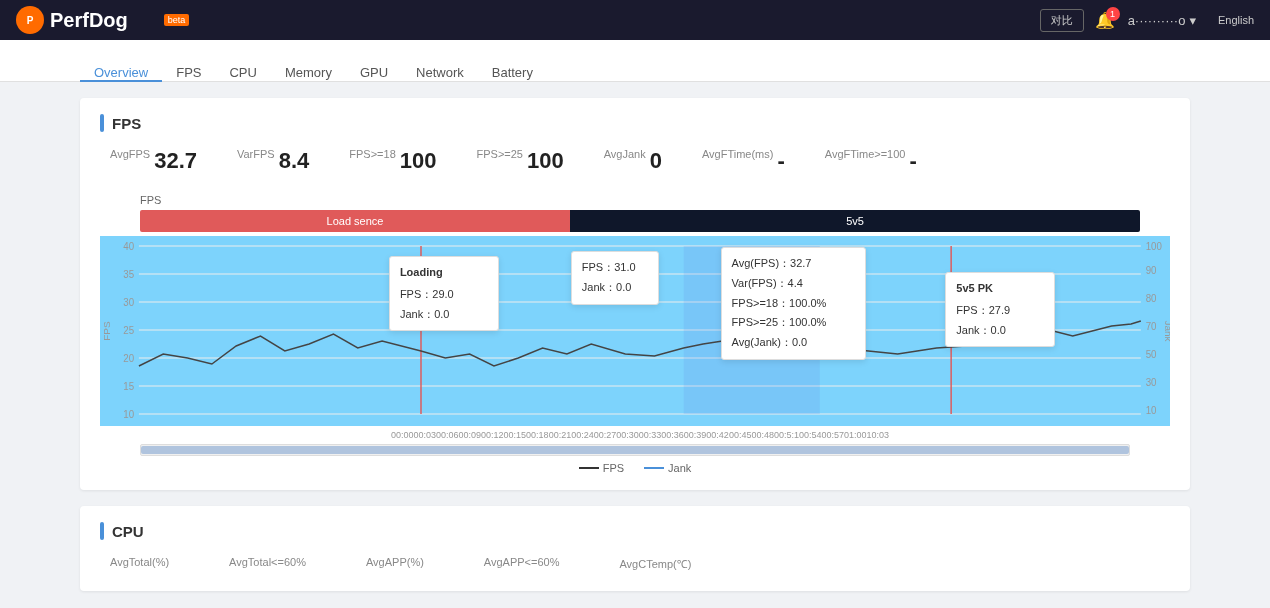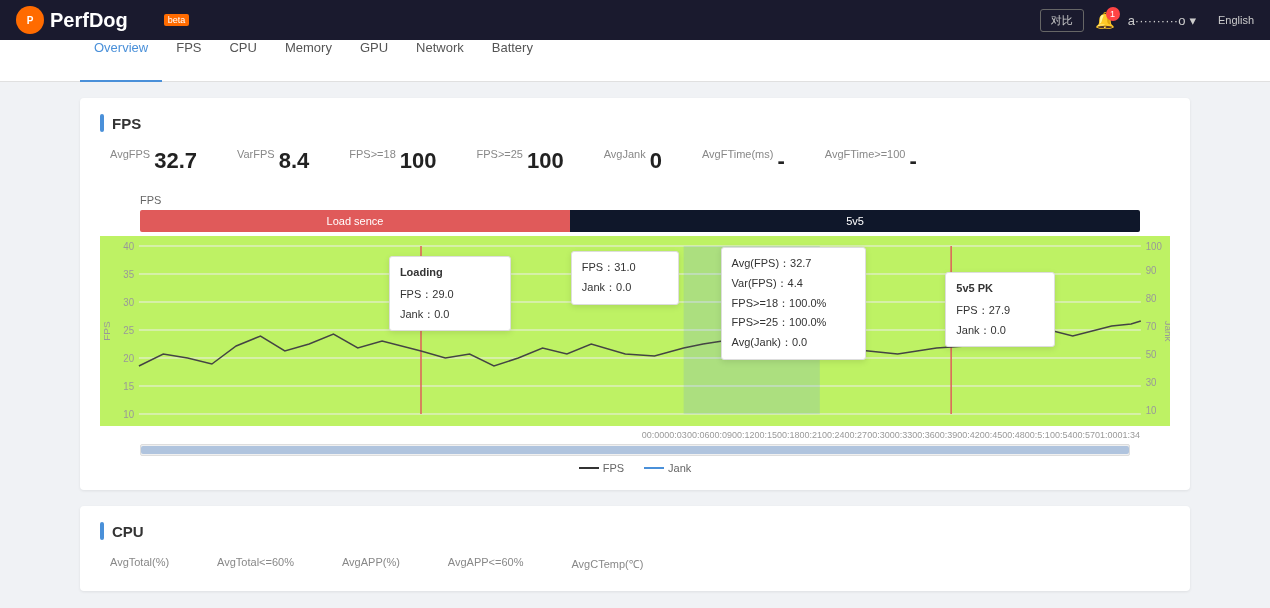--- a/index.html
+++ b/index.html
@@ -32,21 +32,21 @@
       border-bottom: 1px solid #e0e0e0;
       padding: 0 80px;
       display: flex;
       align-items: center;
       height: 42px;
     }
     .nav-item {
       padding: 0 14px;
       height: 42px;
       display: flex;
-      align-items: flex-start;
+      align-items: flex-end;
       cursor: pointer;
       font-size: 13px;
       color: #555;
       border-bottom: 2px solid transparent;
     }
     .nav-item.active {
       color: #4a90d9;
       border-bottom: 2px solid #4a90d9;
       font-weight: 500;
     }
@@ -95,21 +95,21 @@
     
     .scene-bar { display: flex; height: 22px; margin-bottom: 4px; border-radius: 2px; overflow: hidden; }
     .scene-segment { display: flex; align-items: center; justify-content: center; font-size: 11px; color: white; font-weight: 500; }
     .scene-load { background: #e05a5a; flex: 0.43; }
     .scene-5v5 { background: #0f172a; flex: 0.57; }
 
     
     .chart-wrapper {
       position: relative;
       height: 180px;
-      background: #bef264;
+      background: #7dd3fc;
     }
 
     
     .tooltip-box {
       position: absolute;
       background: white;
       border: 1px solid #ddd;
       border-radius: 3px;
       padding: 6px 10px;
       font-size: 11px;
@@ -145,21 +145,21 @@
       top: 1px;
       bottom: 1px;
       width: 100%;
       background: #b0c4de;
       border-radius: 2px;
     }
 
     
     .cpu-stats-row {
       display: flex;
-      gap: 48px;
+      gap: 60px;
       padding-left: 10px;
     }
 
     
     .highlight-rect {
       fill: rgba(100, 149, 237, 0.2);
       stroke: none;
     }
   </style>
 </head>
@@ -335,47 +335,47 @@
             960,100
             980,95
             1000,100
             1020,95
             1040,90
             1060,88
             1070,85
           "></polyline>
       </svg>
 
-      <div class="tooltip-box" style="left:27%; top:20px; width:122px;">
+      <div class="tooltip-box" style="left:27%; top:20px; width:110px;">
         <div class="tooltip-title">Loading</div>
         <div>FPS：29.0</div>
         <div>Jank：0.0</div>
       </div>
 
-      <div class="tooltip-box" style="left:44%; top:15px; width:108px;">
+      <div class="tooltip-box" style="left:44%; top:15px; width:88px;">
         <div>FPS：31.0</div>
         <div>Jank：0.0</div>
       </div>
 
       <div class="tooltip-box" style="left:58%; top:11px; width:145px;">
         <div>Avg(FPS)：32.7</div>
         <div>Var(FPS)：4.4</div>
         <div>FPS&gt;=18：100.0%</div>
         <div>FPS&gt;=25：100.0%</div>
         <div>Avg(Jank)：0.0</div>
       </div>
 
       <div class="tooltip-box" style="left:79%; top:20px; width:110px;margin-top:16px;">
         <div class="tooltip-title">5v5 PK</div>
         <div>FPS：27.9</div>
         <div>Jank：0.0</div>
       </div>
     </div>
 
-    <div class="x-axis" style="padding-left:40px; padding-right:30px; font-size:9px; color:#999; display:flex; justify-content:flex-end; margin-top:2px;">
+    <div class="x-axis" style="padding-left:40px; padding-right:30px; font-size:9px; color:#999; display:flex; justify-content:center; margin-top:2px;">
       <span>00:00</span>
       <span>00:03</span>
       <span>00:06</span>
       <span>00:09</span>
       <span>00:12</span>
       <span>00:15</span>
       <span>00:18</span>
       <span>00:21</span>
       <span>00:24</span>
       <span>00:27</span>
@@ -383,21 +383,21 @@
       <span>00:33</span>
       <span>00:36</span>
       <span>00:39</span>
       <span>00:42</span>
       <span>00:45</span>
       <span>00:48</span>
       <span>00:5:1</span>
       <span>00:54</span>
       <span>00:57</span>
       <span>01:00</span>
-      <span>01:34</span>
+      <span>10:03</span>
     </div>
 
     <div class="scrollbar-area" style="margin: 4px 40px 4px 40px;">
       <div class="scrollbar-thumb"></div>
     </div>
 
     <div class="legend">
       <div class="legend-item">
         <div class="legend-line legend-fps"></div>
         <span>FPS</span>

